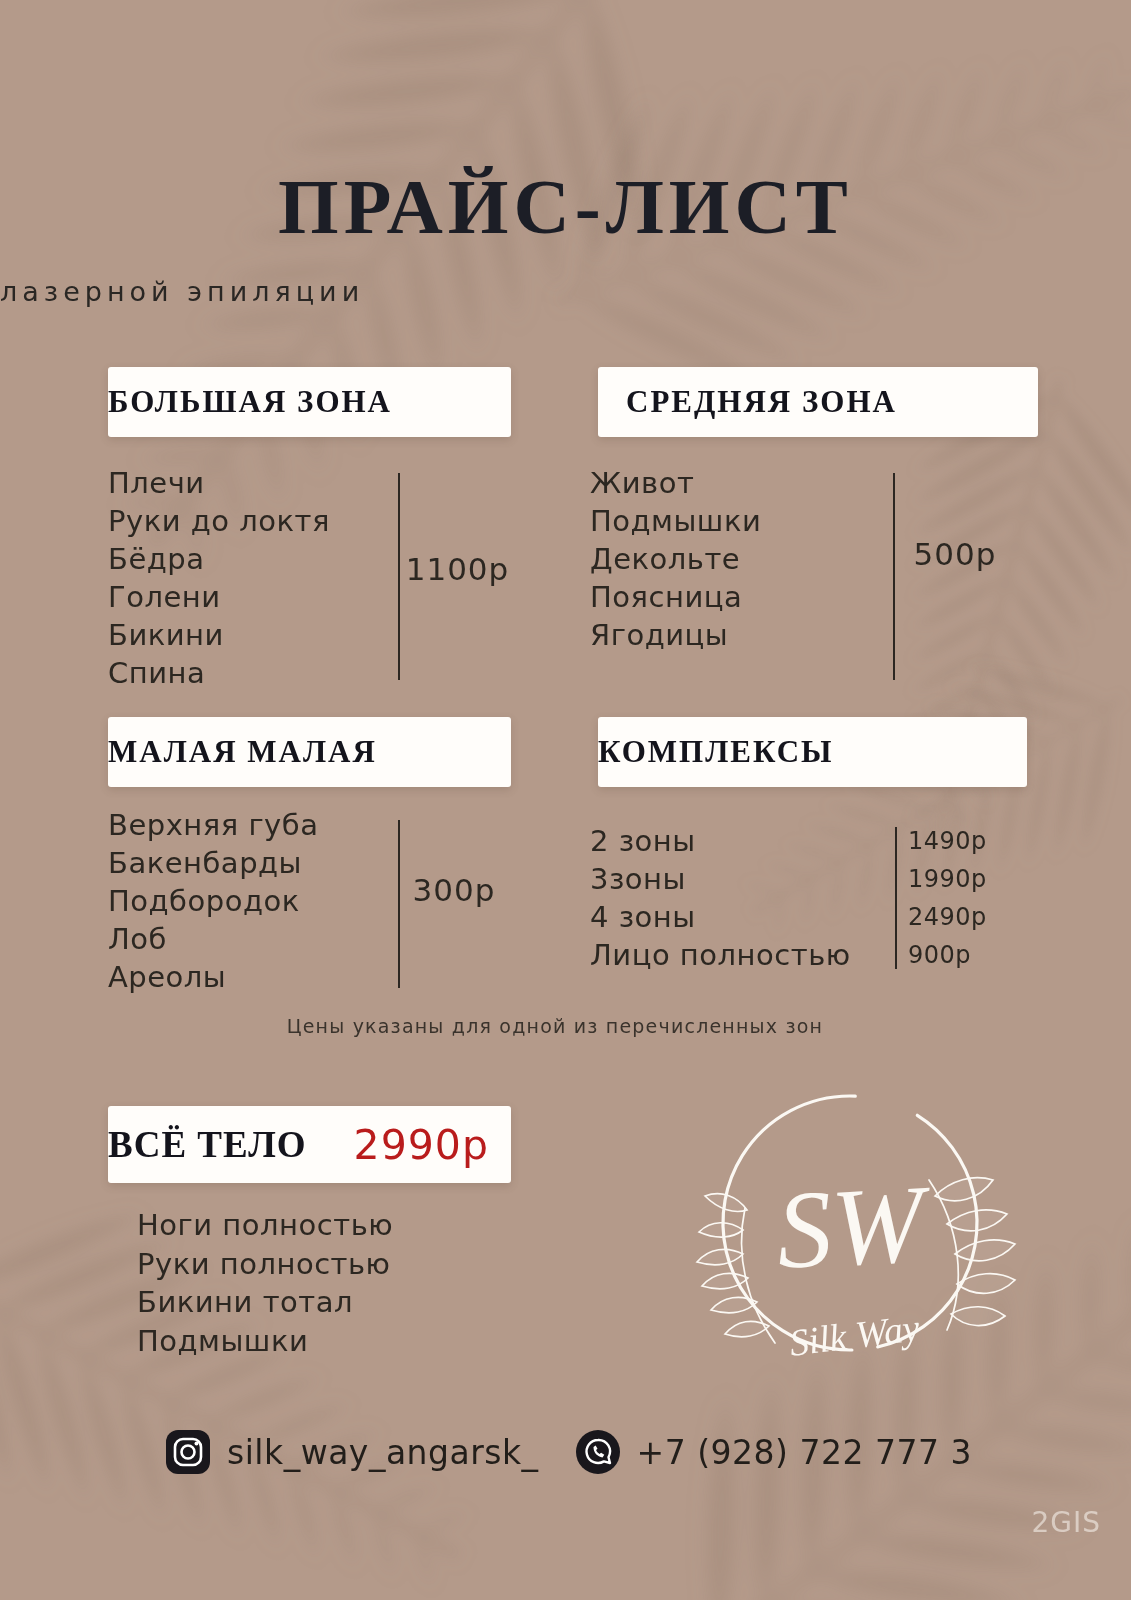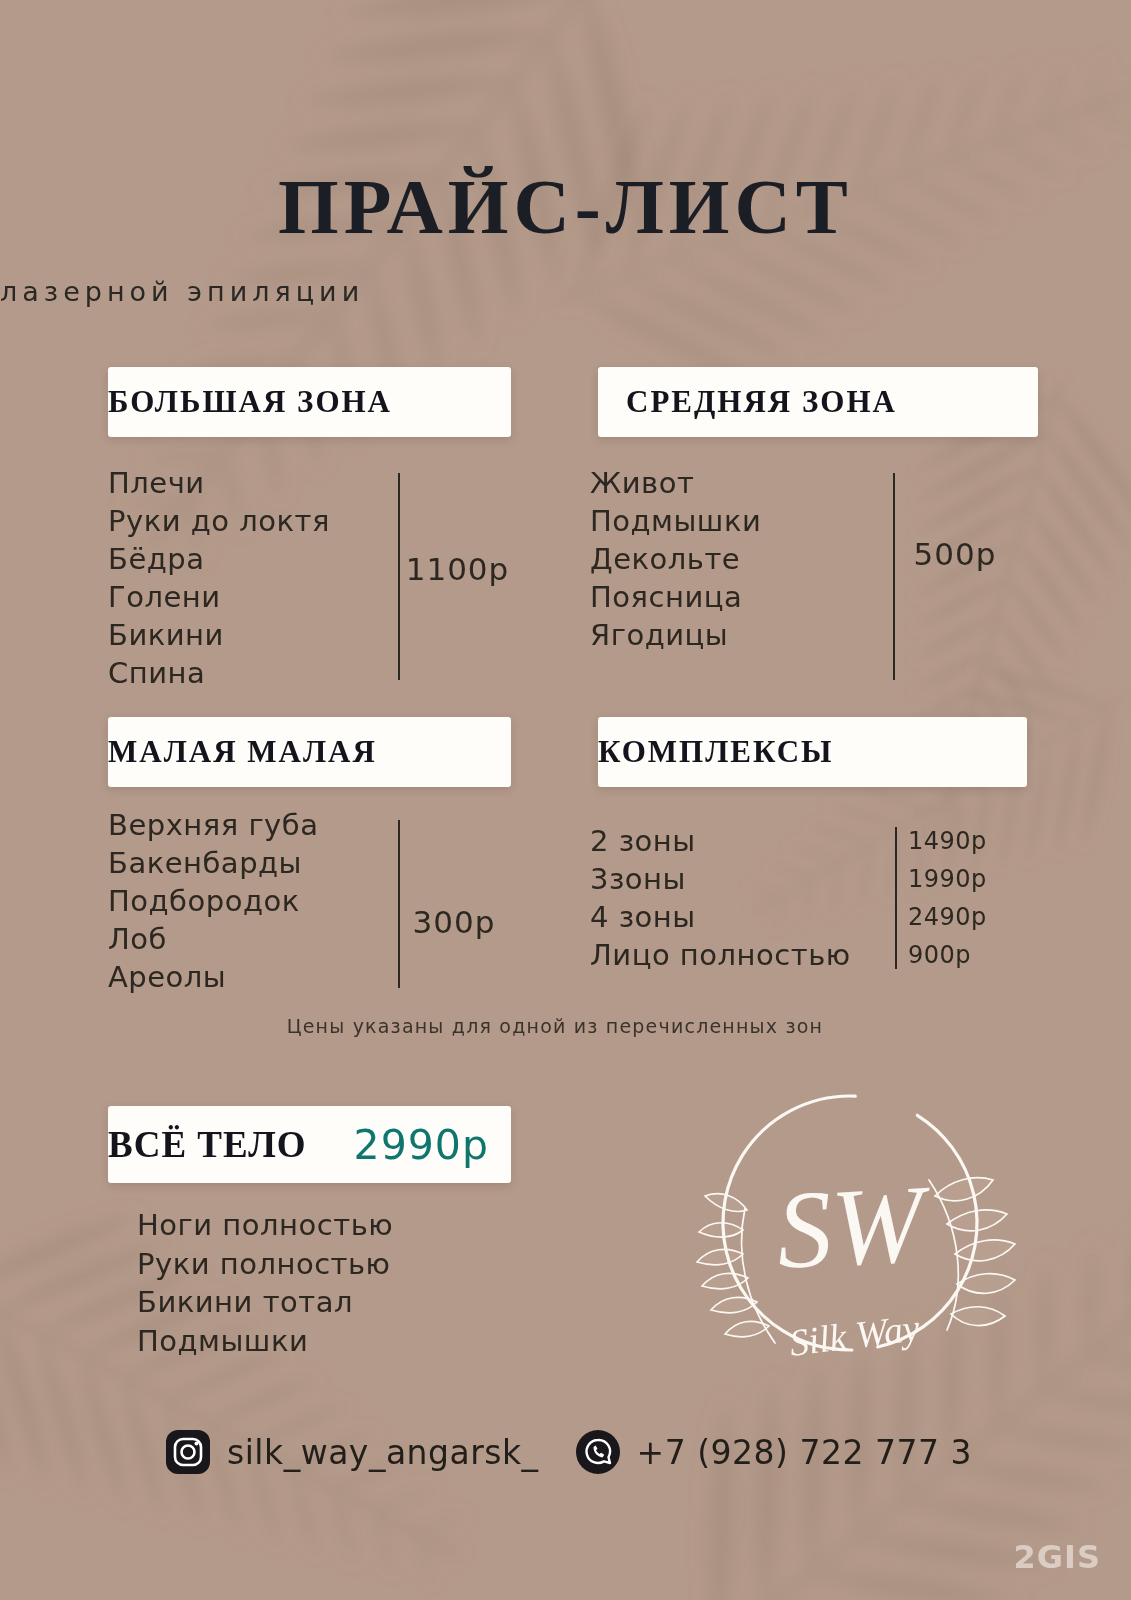--- a/index.html
+++ b/index.html
@@ -44,45 +44,45 @@
 
   .vdivider { position:absolute; width:2px; background:#2c2722; z-index:3; }
   #div-big     { left:398px; top:473px; height:207px; }
   #div-medium  { left:893px; top:473px; height:207px; }
   #div-small   { left:398px; top:820px; height:168px; }
   #div-complex { left:895px; top:827px; height:142px; }
 
   .price-tag { position:absolute; z-index:3; font-size:31px; letter-spacing:1px; text-align:center; }
   #price-big    { left:400px; top:551px; width:115px; }
   #price-medium { left:896px; top:536px; width:118px; }
-  #price-small  { left:400px; top:872px; width:108px;margin-top:32px; }
+  #price-small  { left:400px; top:872px; width:108px; }
 
   .note {
     position:absolute; top:1015px; left:0; width:1110px; text-align:center; z-index:3;
     font-size:19px; letter-spacing:1.2px; color:#3a332c;
   }
   #card-full { left:108px; top:1106px; width:403px; height:77px; gap:47px; }
   #card-full .card-header { font-size:37px; letter-spacing:1px; }
-  #card-full .full-price { font-size:41px; color:#0f766e; letter-spacing:1px; }
+  #card-full .full-price { font-size:41px; color:#b91c1c; letter-spacing:1px; }
   #list-full { left:137px; top:1206px; }
   #list-full .zone-item { height:38.5px; }
 
   .logo-wrap { position:absolute; left:655px; top:1068px; width:390px; height:320px; z-index:3; }
 
   .contacts {
     position:absolute; left:165px; top:1426px; height:52px; z-index:3;
     display:flex; align-items:center; font-size:33px; color:#221e1a;
   }
   .contact-icon { width:46px; height:46px; flex:0 0 auto; }
   .contact-text { margin-left:16px; letter-spacing:0.5px; white-space:nowrap; }
   .wa-gap { margin-left:36px; }
 
   .watermark {
-    position:absolute; right:30px; top:1538px; z-index:4;
-    font-weight:700; font-size:32px; letter-spacing:1px;
+    position:absolute; right:30px; top:1506px; z-index:4;
+    font-weight:400; font-size:28px; letter-spacing:1px;
     color:rgba(252,248,242,0.55);
   }
 </style>
 </head>
 <body>
 
 <div class="page">
 
   <svg class="decor-svg" id="frond-layer" width="1131" height="1600" viewBox="0 0 1131 1600">
     <defs>

